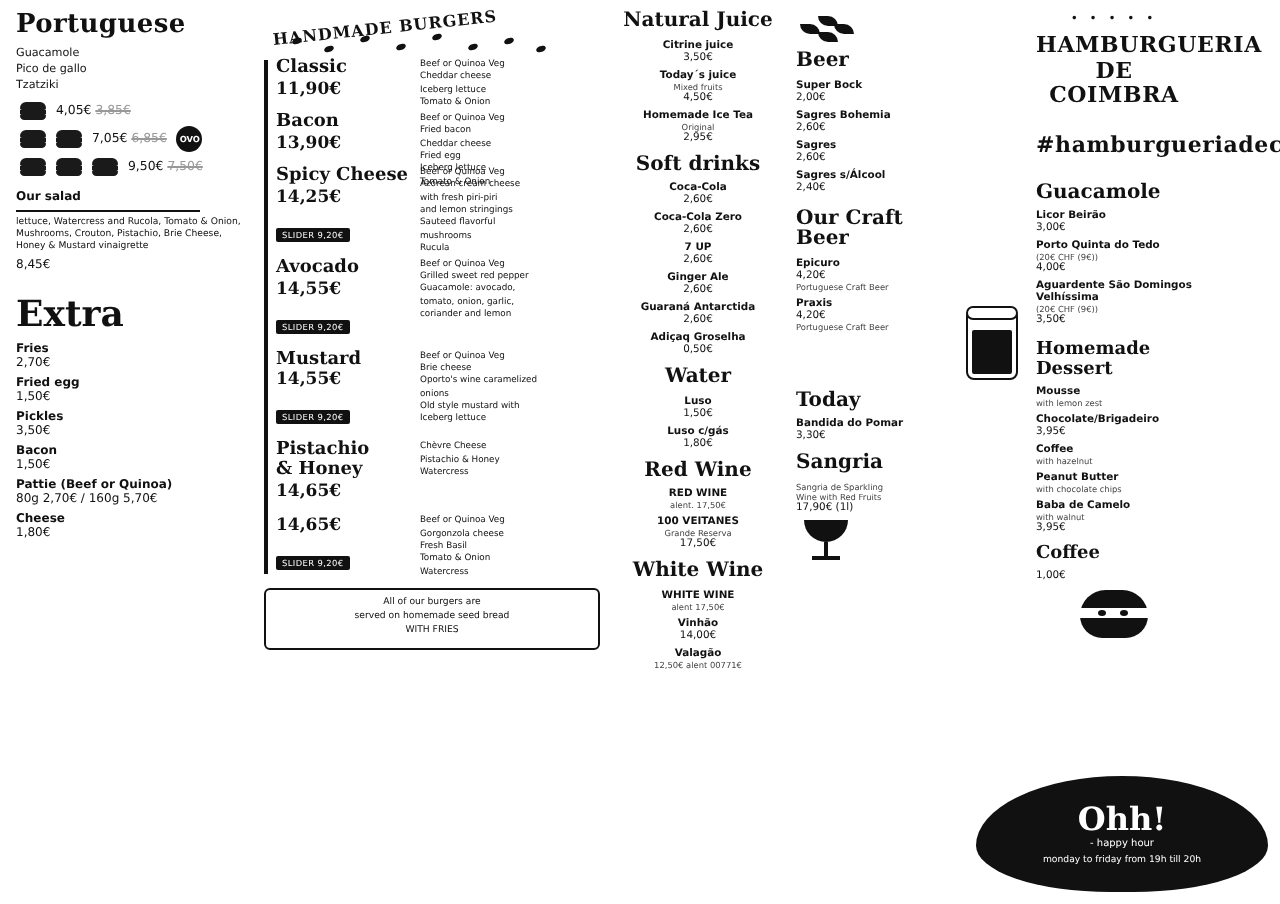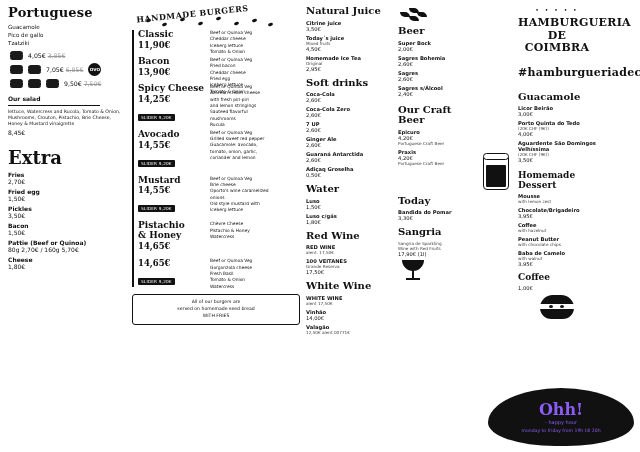--- a/index.html
+++ b/index.html
@@ -25,21 +25,21 @@
   }
   .sec-title.big { font-size: 13px; }
   .tiny { font-size: 4.6px; line-height: 1.35; }
   .sm { font-size: 6px; line-height: 1.35; }
   .bold { font-weight: bold; }
 
   
   .cols { display:flex; gap:6px; height:100%; }
   .col { position:relative; }
   .c1 { width:118px; }
-  .c4 { width:86px; }
+  .c4 { width:86px;text-align:center; }
   .c5 { width:76px; }
   .c7 { width:78px; }
 
   
   .list-line { font-size:5.6px; line-height:1.5; }
   .icon-row { display:flex; align-items:center; gap:5px; margin:3px 0 1px 2px; }
   .sandw { width:13px; height:9px; position:relative; display:inline-block; }
   .sandw .top { position:absolute; left:0; top:0; width:13px; height:4px;
      background:#1a1a1a; border-radius:6px 6px 2px 2px; }
   .sandw .bot { position:absolute; left:0; bottom:0; width:13px; height:3px;
@@ -104,21 +104,21 @@
   .beer-glass .fill { position:absolute; left:2px; right:2px; bottom:2px; top:8px; background:#111; border-radius:1px;}
   .ninja { width:34px; height:24px; margin:4px auto 0; position:relative; }
   .ninja .head { position:absolute; inset:0; background:#111; border-radius:16px 16px 14px 14px;}
   .ninja .band { position:absolute; left:0; right:0; top:9px; height:5px; background:#fff; }
   .ninja .e1, .ninja .e2 { position:absolute; top:10px; width:4px; height:3px; background:#111; border-radius:50%; }
   .ninja .e1 { left:9px; } .ninja .e2 { left:20px; }
 
   
   .hh {
     position:absolute; right:6px; bottom:6px; width:146px; height:58px;
-    background:#111; color:#8b5cf6; border-radius:50% 50% 46% 46%/60% 60% 40% 40%;
+    background:#111; color:#ffffff; border-radius:50% 50% 46% 46%/60% 60% 40% 40%;
     display:flex; flex-direction:column; align-items:center; justify-content:center;
     text-align:center;
   }
   .hh .logo { font-family:"DejaVu Serif",serif; font-weight:bold; font-size:16px; line-height:1;}
   .hh .hhsub { font-size:5px; margin-top:1px; }
   .hh .hhtime { font-size:4.6px; margin-top:3px; }
   .sangria-glass { width:22px; height:22px; margin:3px 0 0 4px; position:relative; }
   .sangria-glass .bowl { width:22px; height:11px; background:#111; border-radius:0 0 11px 11px;}
   .sangria-glass .stem { width:2px; height:7px; background:#111; margin:0 auto;}
   .sangria-glass .base { width:14px; height:2px; background:#111; margin:0 auto;}

